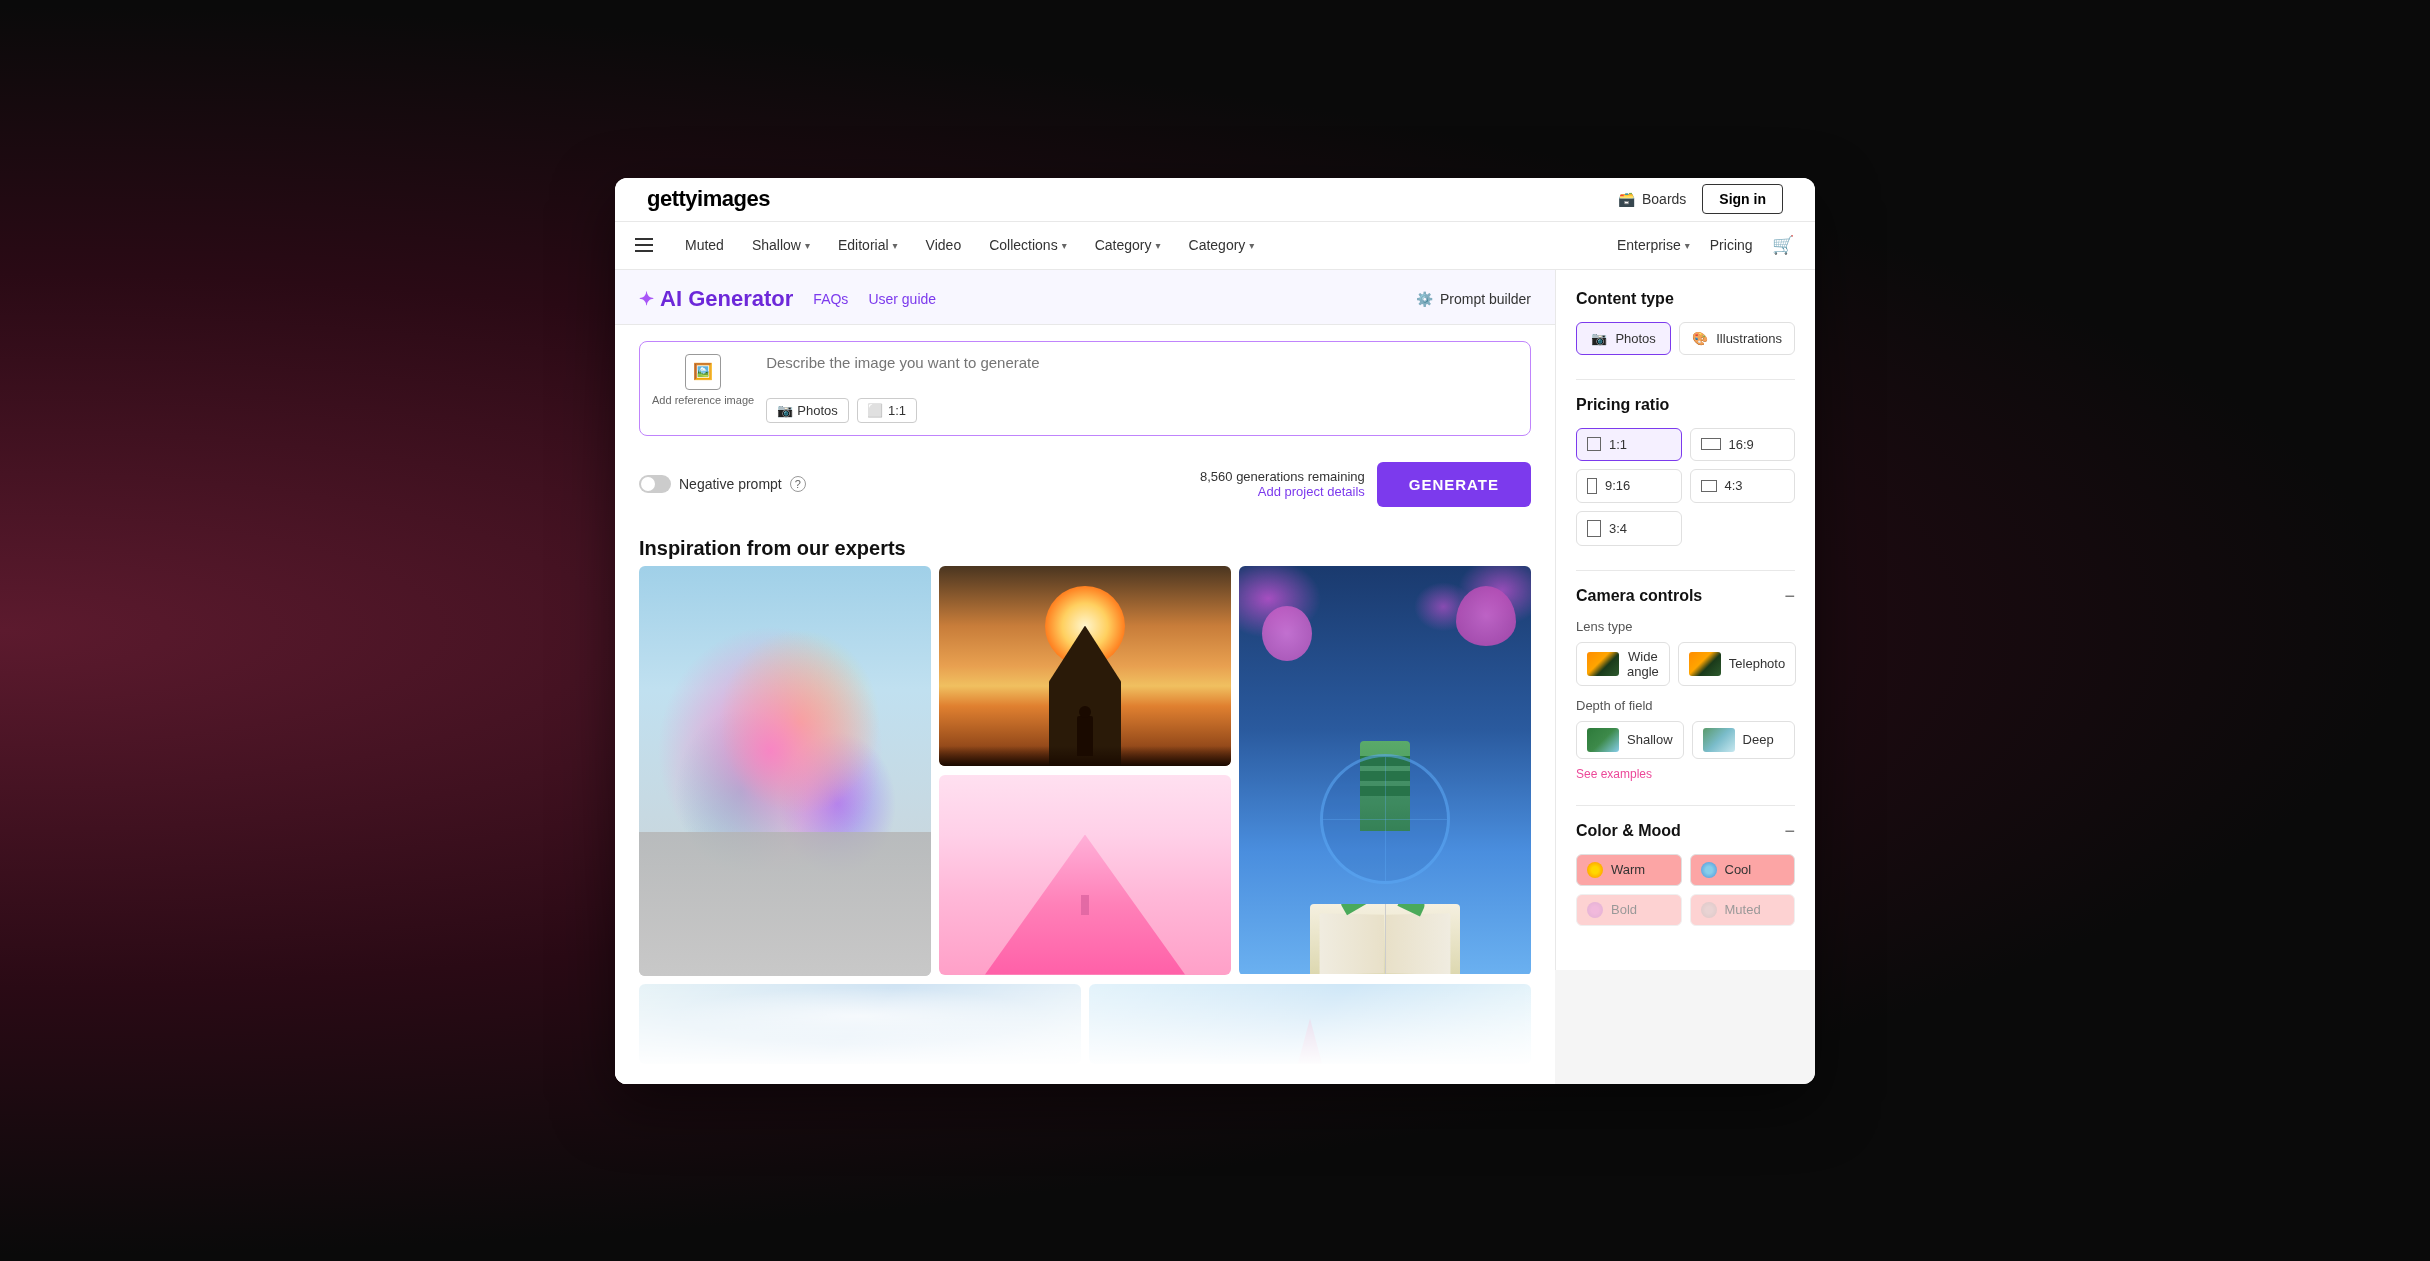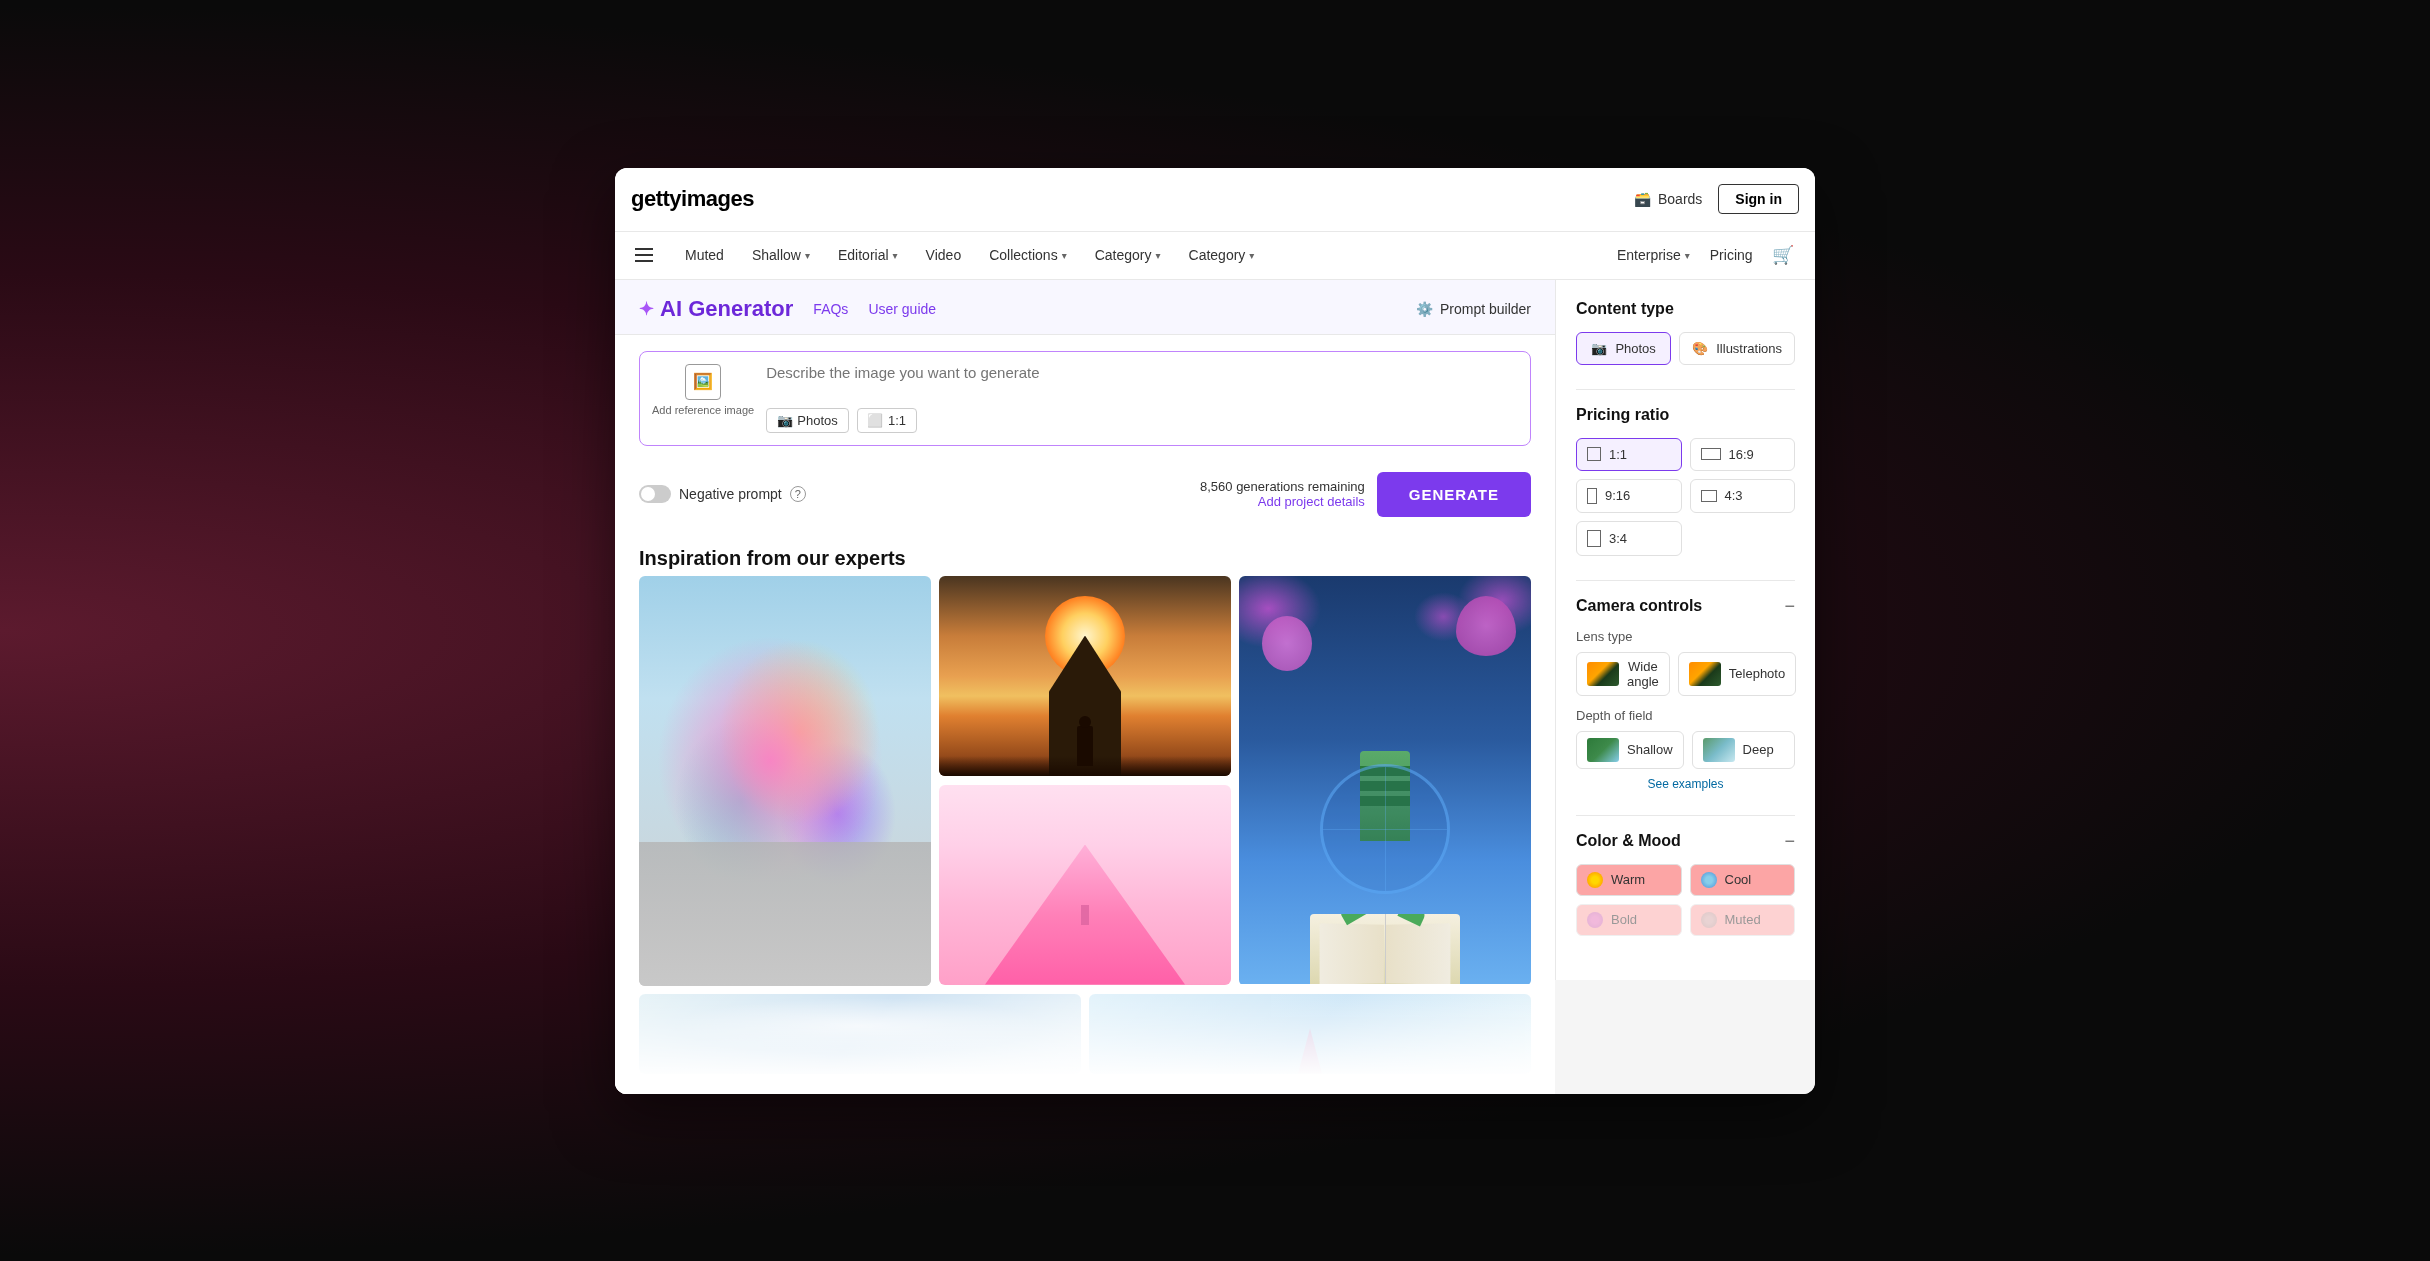--- a/index.html
+++ b/index.html
@@ -19,22 +19,22 @@
       background: #fff;
       border-radius: 12px;
       overflow: hidden;
       box-shadow: 0 20px 60px rgba(0,0,0,0.5);
     }
     
     .nav-top {
       display: flex;
       align-items: center;
       justify-content: space-between;
-      padding: 0 16px;
-      height: 64px;
+      padding: 0 32px;
+      height: 44px;
       border-bottom: 1px solid #e8e8e8;
       background: #fff;
     }
     .logo {
       font-size: 22px;
       font-weight: 400;
       color: #000;
       letter-spacing: -0.5px;
     }
     .logo span { font-weight: 700; }
@@ -514,23 +514,23 @@
       border-radius: 3px;
       object-fit: cover;
       background: linear-gradient(135deg, #ff8c00, #ffd700, #90ee90, #87ceeb);
       overflow: hidden;
       flex-shrink: 0;
     }
     .camera-thumb.tiger { background: linear-gradient(135deg, #ff8c00 0%, #ffa500 40%, #1a3a1a 60%, #2d5a2d 100%); }
     .camera-thumb.depth { background: linear-gradient(135deg, #2d7a3a 0%, #3d8a4a 50%, #87ceeb 100%); }
     .see-examples {
       font-size: 12px;
-      color: #0369a1;
-      cursor: pointer;
-      text-align: center;
+      color: #ec4899;
+      cursor: pointer;
+      text-align: left;
       display: block;
       margin-top: 8px;
     }
     .color-mood-title {
       font-size: 16px;
       font-weight: 600;
       color: #111;
     }
     .color-options {
       display: grid;

